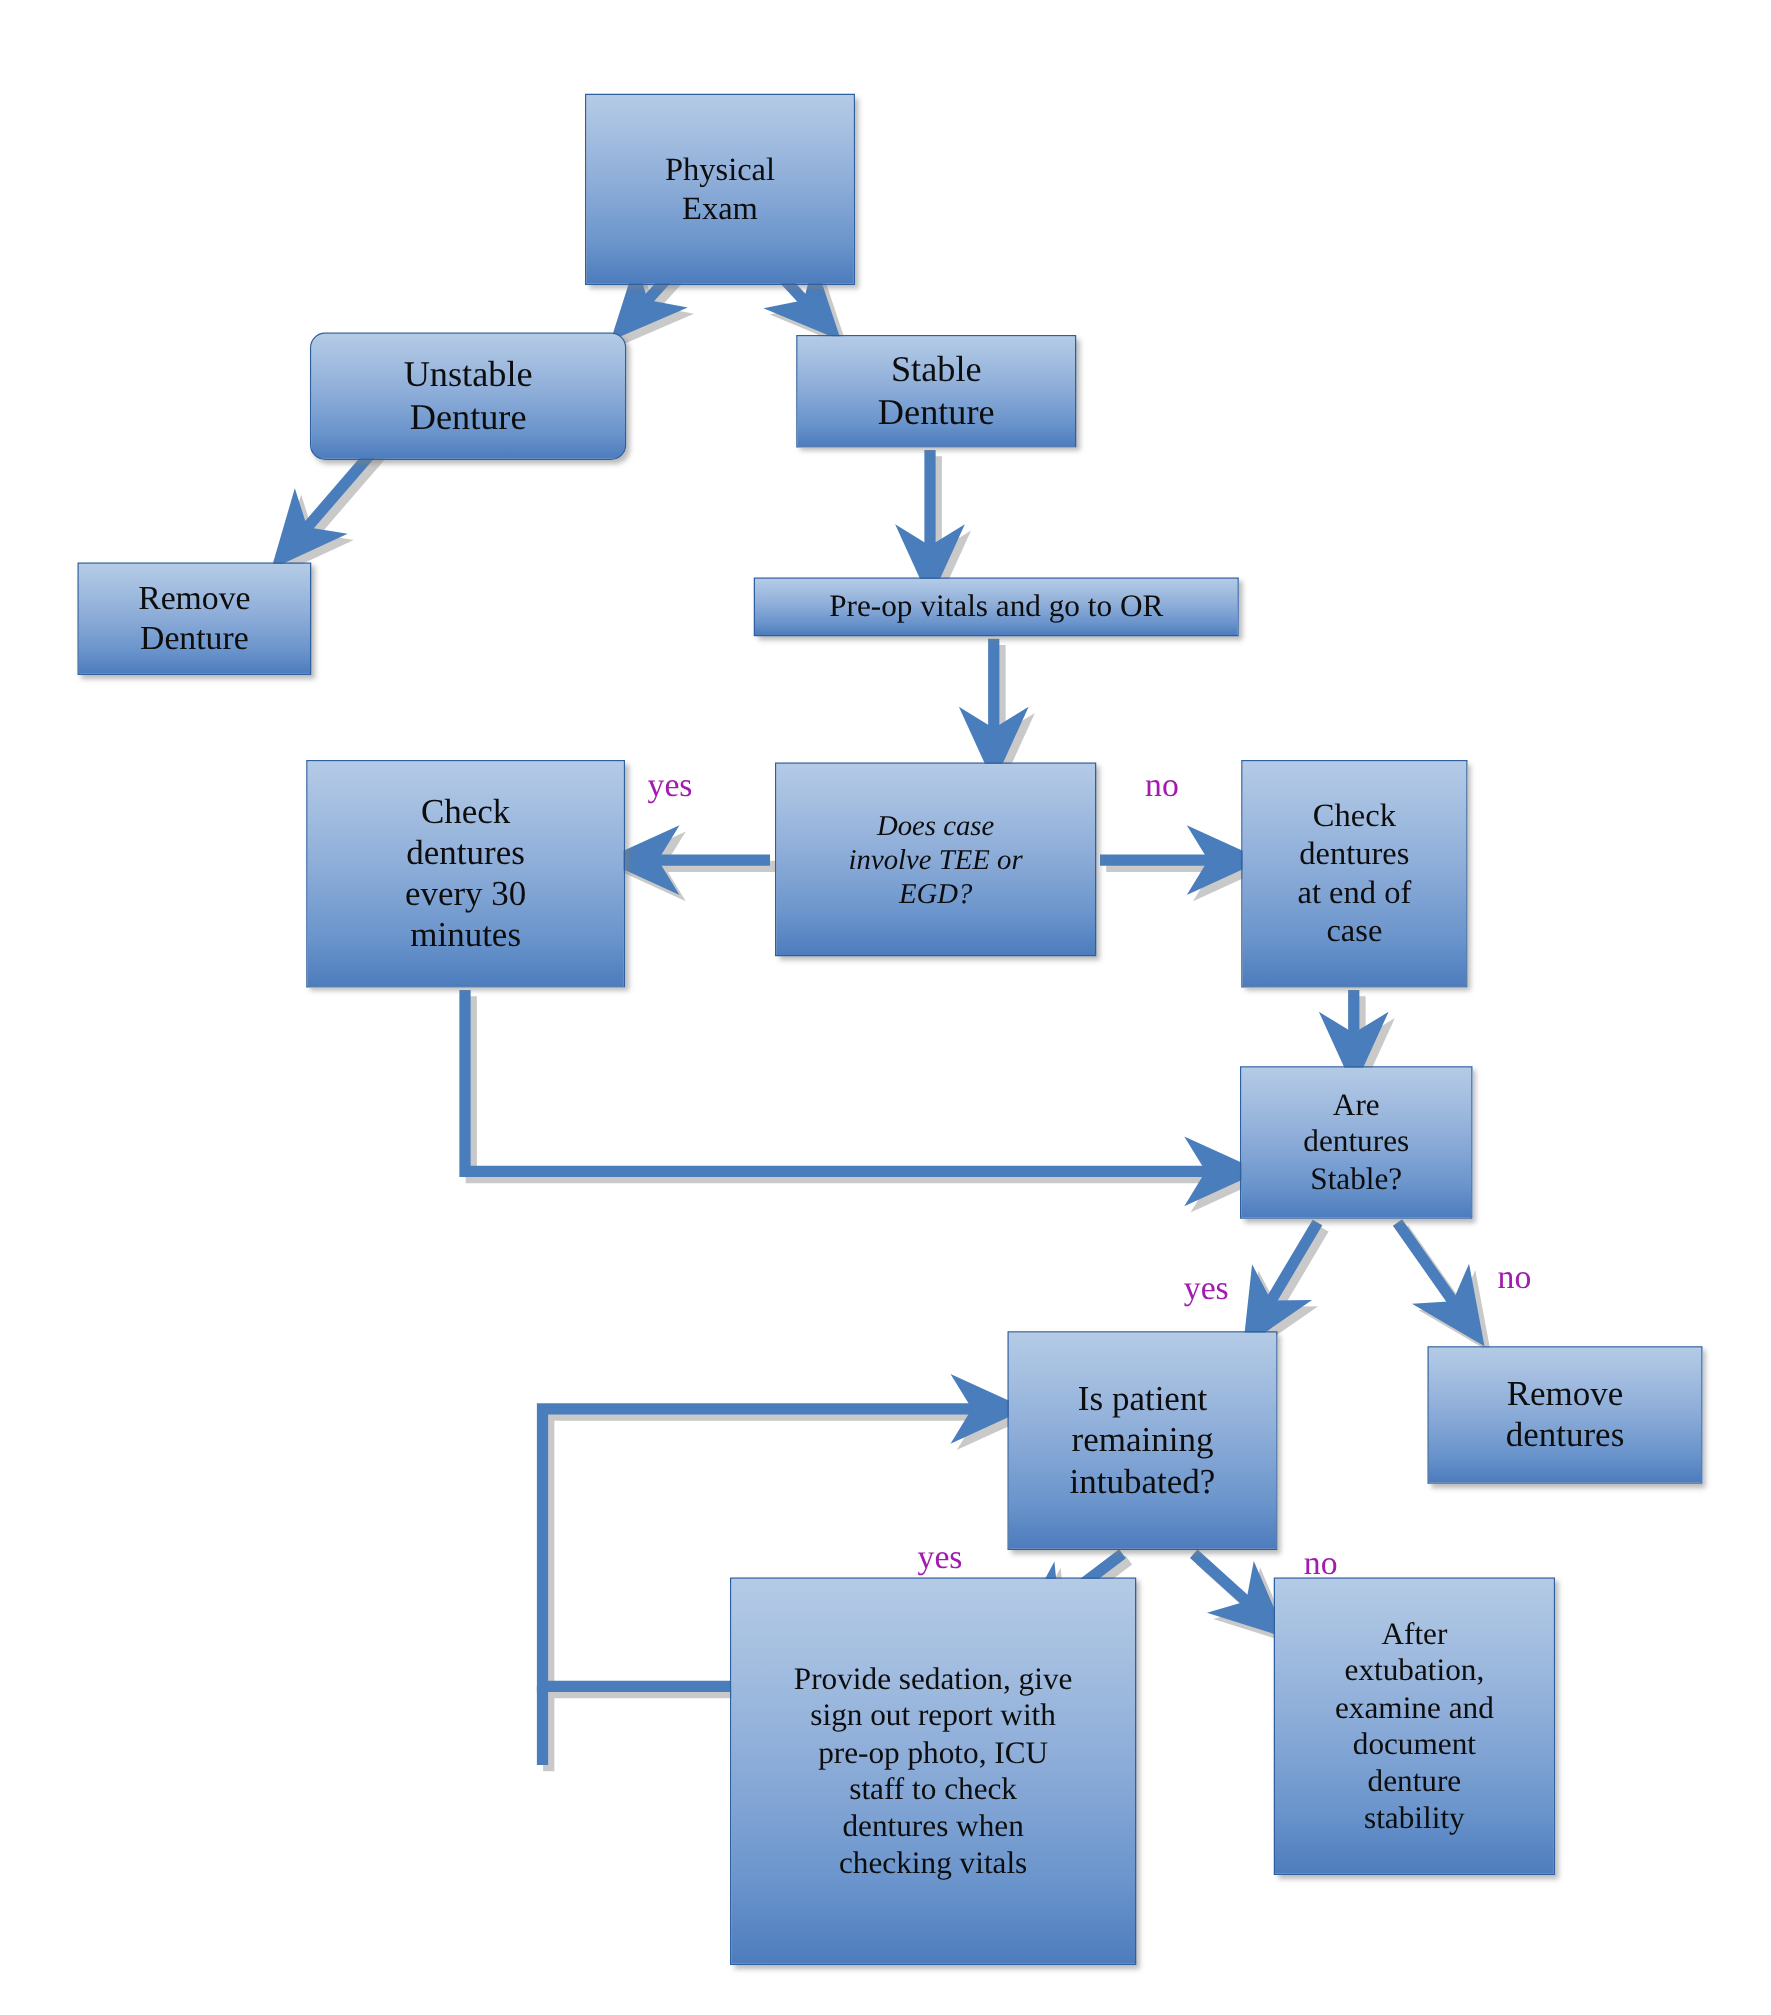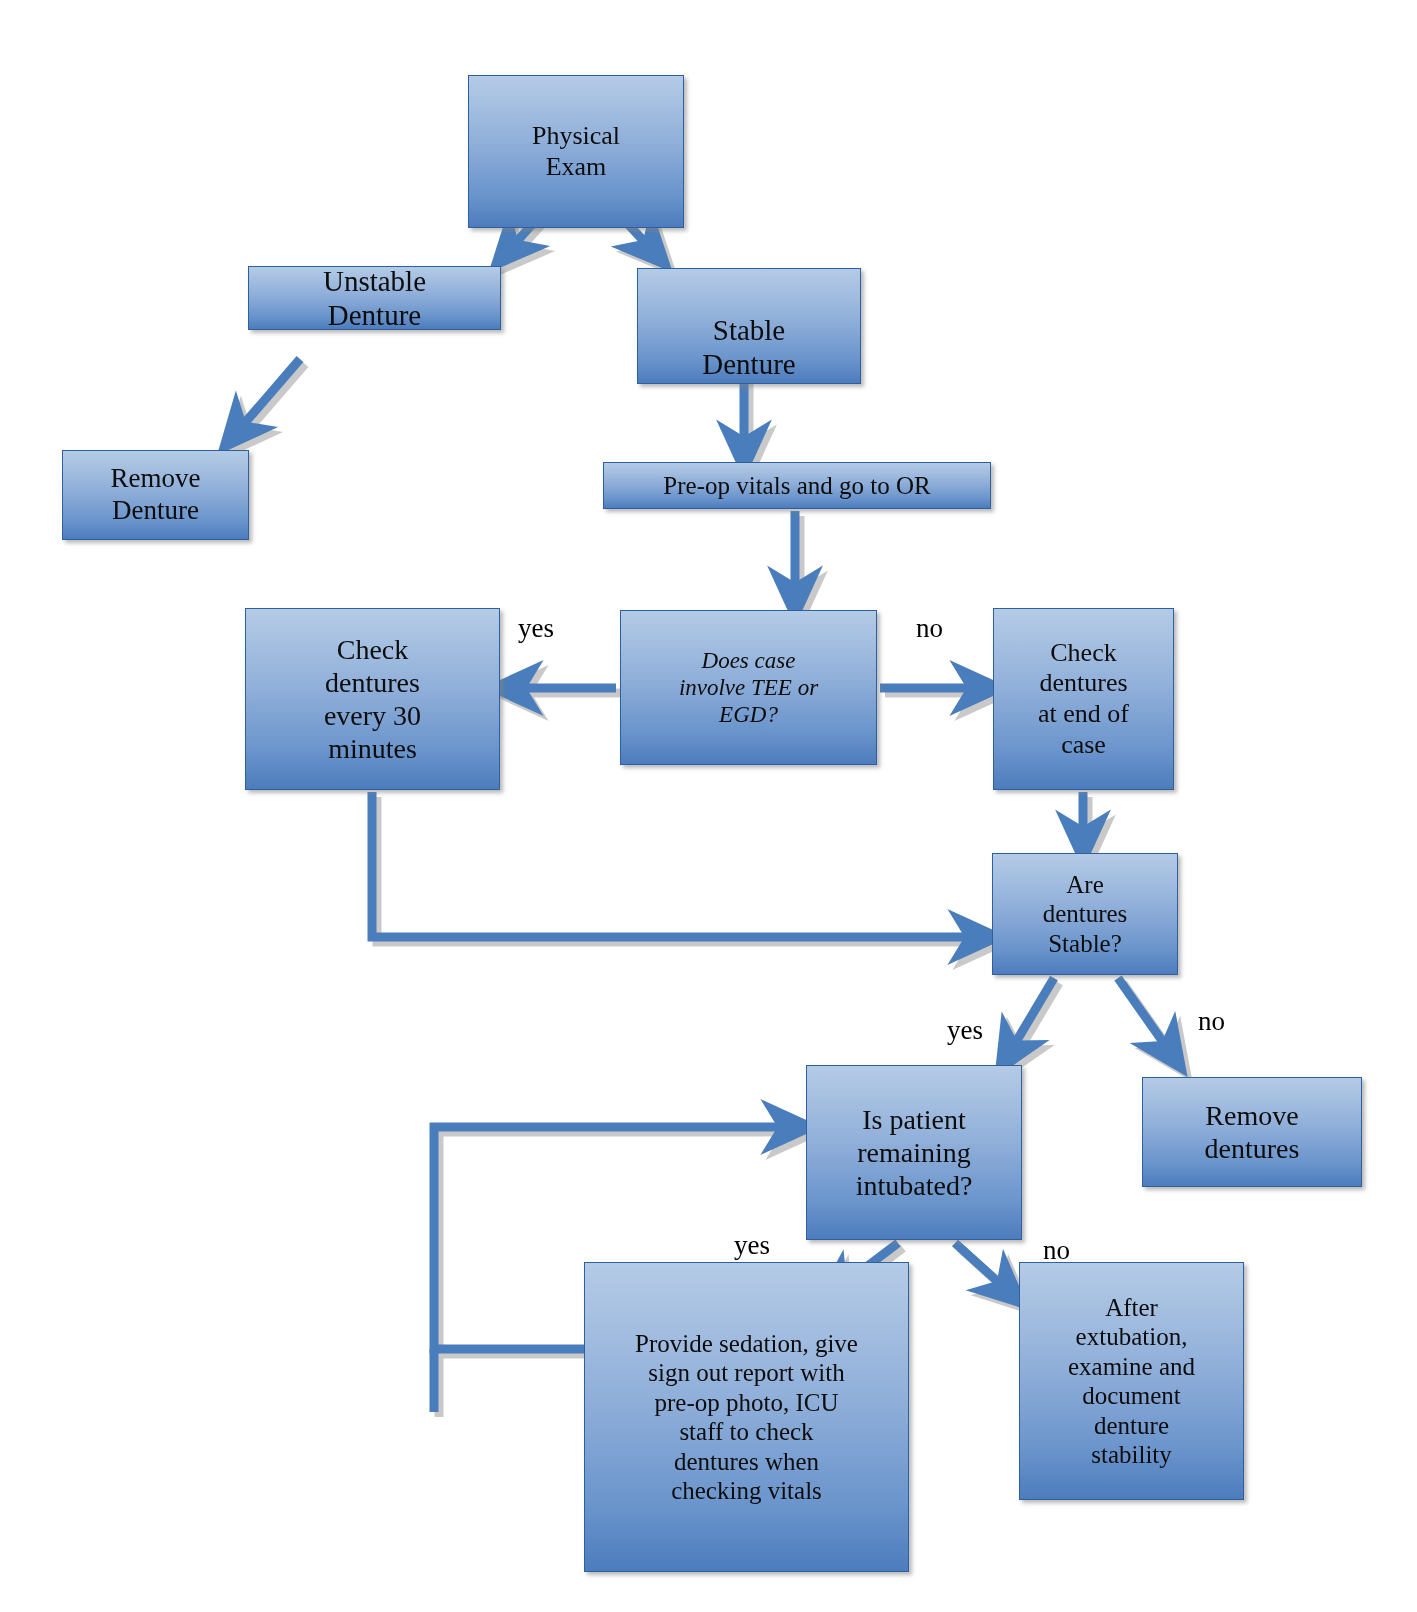--- a/index.html
+++ b/index.html
@@ -40,21 +40,21 @@
     line-height: 1.18;
     font-family: "Liberation Serif", "DejaVu Serif", serif;
     padding: 2px 6px;
   }
   .node span {
     display: block;
     width: 100%;
   }
   .edge-label {
     position: absolute;
-    color: #000000;
+    color: #a21caf;
     font-family: "Liberation Serif", "DejaVu Serif", serif;
     font-size: 27px;
     line-height: 1;
     white-space: nowrap;
   }
 </style>
 </head>
 <body>
 
 <div id="canvas">
@@ -108,25 +108,25 @@
     </g>
     <g stroke="#4a7dbb" stroke-width="9" fill="none">
       <path d="M434,1349 L434,1412"></path>
     </g>
   </svg>
 
   <div class="node" style="left:468px; top:75px; width:216px; height:153px; font-size:26px;">
     <span>Physical<br>Exam</span>
   </div>
 
-  <div class="node" style="left:248px; top:266px; width:253px; height:64px; font-size:29px;">
+  <div class="node" style="left:248px; top:266px; width:253px; height:102px; font-size:29px;border-radius:12px;">
     <span>Unstable<br>Denture</span>
   </div>
 
-  <div class="node" style="left:637px; top:268px; width:224px; height:116px; font-size:29px;align-items:flex-end;">
+  <div class="node" style="left:637px; top:268px; width:224px; height:90px; font-size:29px;">
     <span>Stable<br>Denture</span>
   </div>
 
   <div class="node" style="left:62px; top:450px; width:187px; height:90px; font-size:27px;">
     <span>Remove<br>Denture</span>
   </div>
 
   <div class="node" style="left:603px; top:462px; width:388px; height:47px; font-size:25px;">
     <span>Pre-op vitals and go to OR</span>
   </div>

